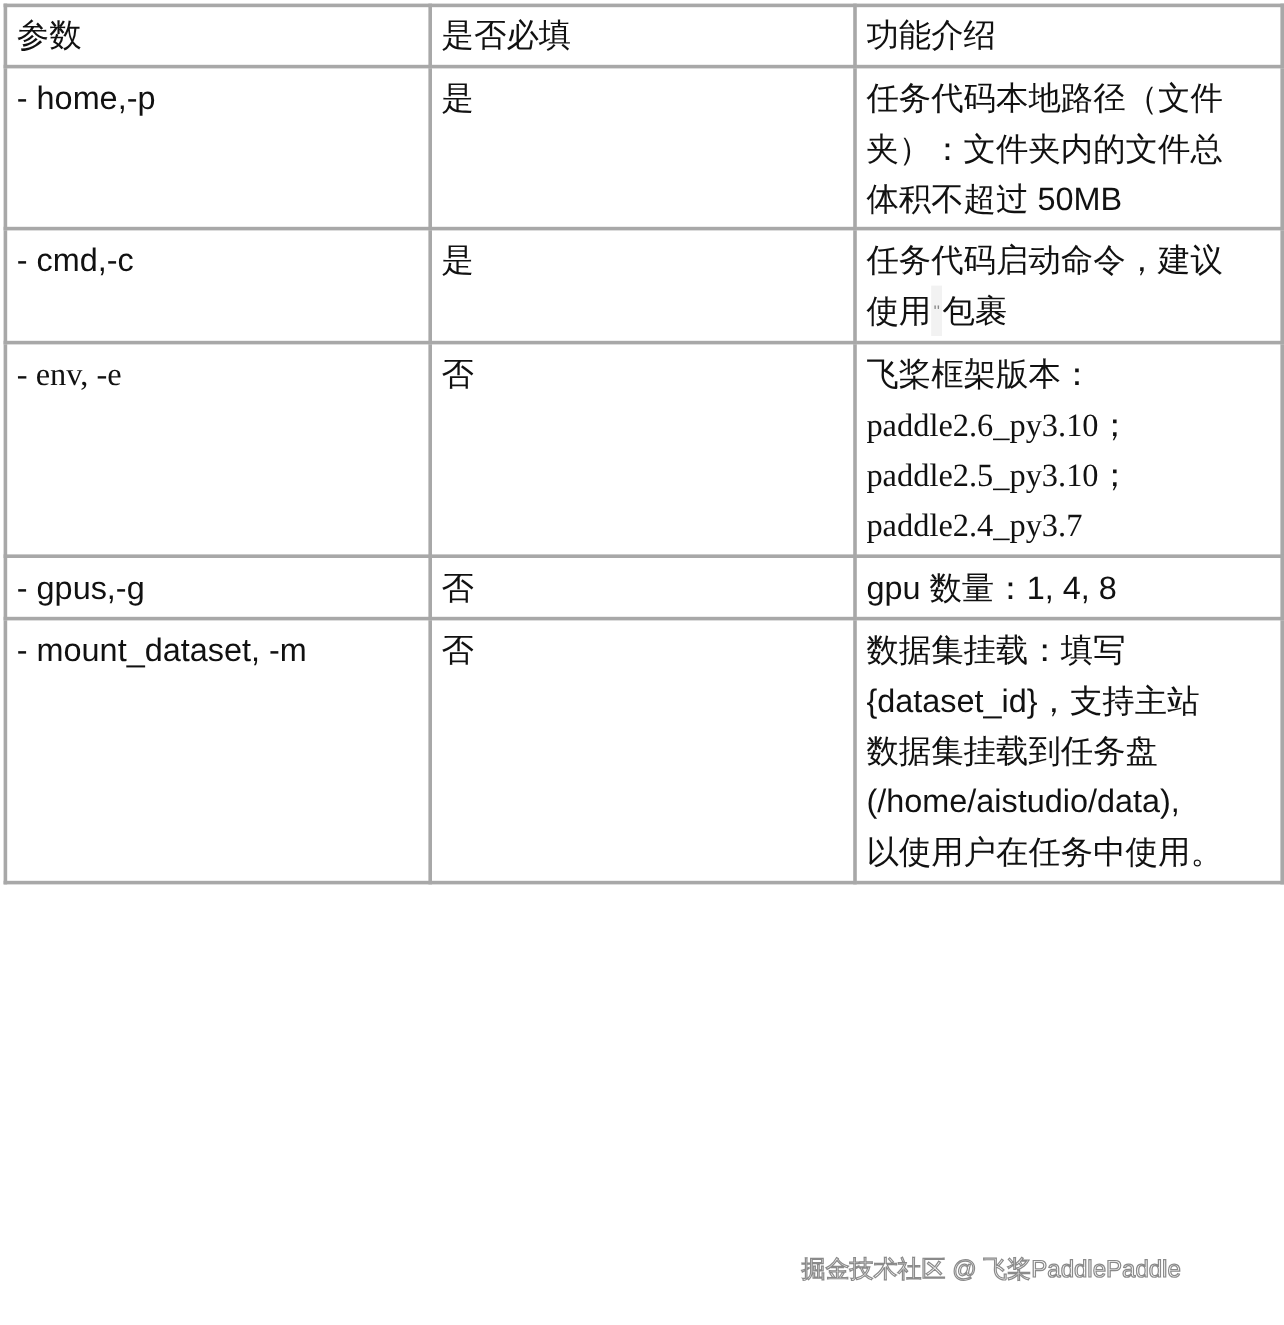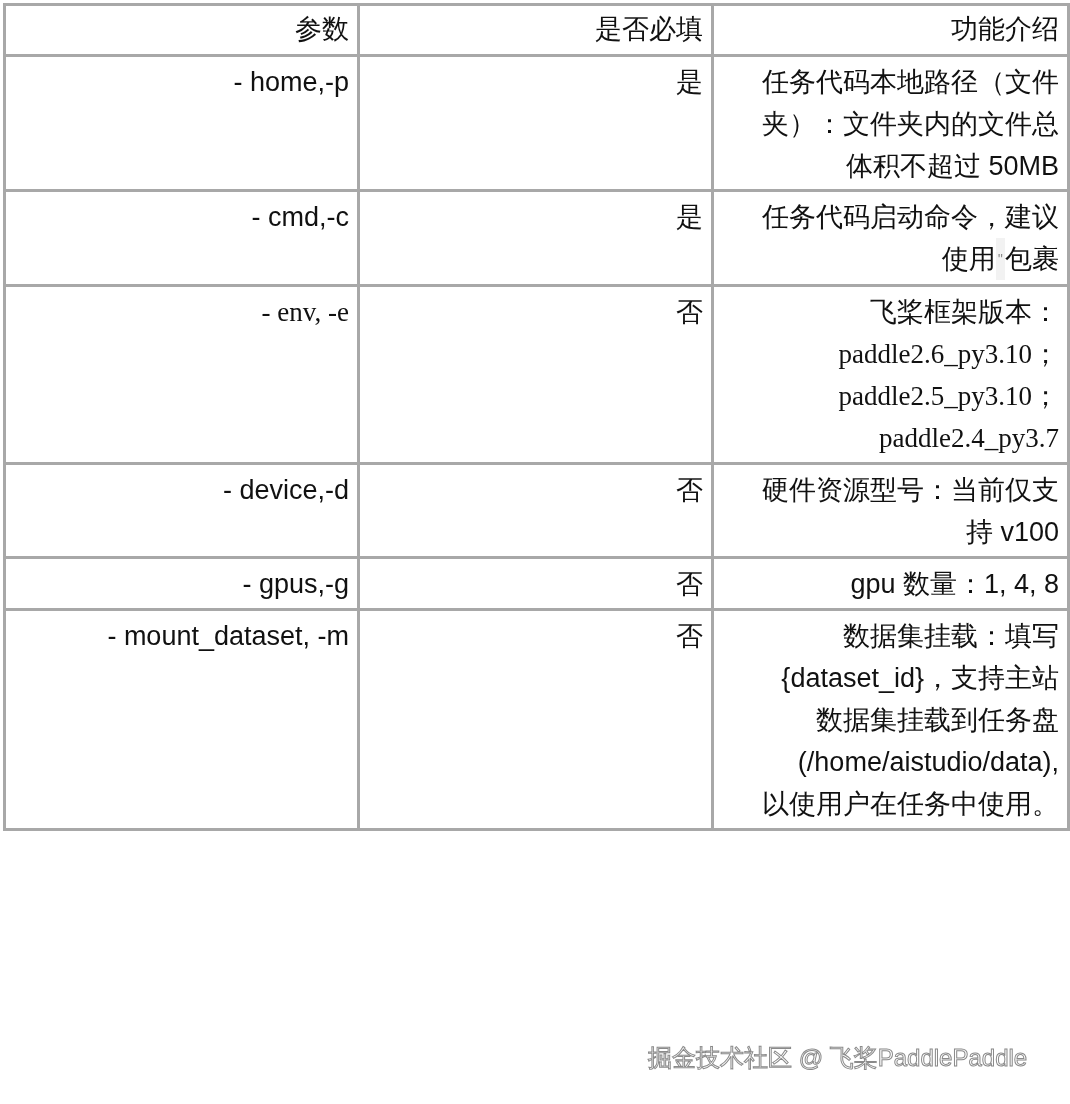--- a/index.html
+++ b/index.html
@@ -19,21 +19,21 @@
     position: absolute;
     left: 3px;
     top: 3px;
     width: 1064px;
     border-collapse: collapse;
     table-layout: fixed;
   }
   table.params th,
   table.params td {
     border: 3px solid #a8a8a8;
-    text-align: right;
+    text-align: left;
     vertical-align: top;
     font-size: 27px;
     line-height: 42px;
     font-weight: normal;
     padding: 4px 8px 0 8px;
     box-sizing: border-box;
     word-break: break-all;
   }
   table.params th {
     height: 51px;
@@ -58,23 +58,23 @@
     background: #f2f2f2;
     color: #888;
     font-size: 14px;
     line-height: 42px;
     padding: 0 2px;
     vertical-align: top;
   }
 
   .watermark {
     position: absolute;
-    left: 648px;
+    left: 668px;
     top: 1043px;
-    font-size: 24px;
+    font-size: 20px;
     line-height: 30px;
     color: rgba(255,255,255,0.85);
     -webkit-text-stroke: 1px #8a8a8a;
     white-space: nowrap;
     pointer-events: none;
   }
 </style>
 </head>
 <body>
 
@@ -112,28 +112,20 @@
     <tr class="r4">
       <td>- env, -e</td>
       <td>否</td>
       <td>
         <span class="desc-line">飞桨框架版本：</span>
         <span class="desc-line">paddle2.6_py3.10；</span>
         <span class="desc-line">paddle2.5_py3.10；</span>
         <span class="desc-line">paddle2.4_py3.7</span>
       </td>
     </tr>
-    <tr class="r5">
-      <td>- device,-d</td>
-      <td>否</td>
-      <td>
-        <span class="desc-line">硬件资源型号：当前仅支</span>
-        <span class="desc-line">持 v100</span>
-      </td>
-    </tr>
     <tr class="r6">
       <td>- gpus,-g</td>
       <td>否</td>
       <td>
         <span class="desc-line">gpu 数量：1, 4, 8</span>
       </td>
     </tr>
     <tr class="r8">
       <td>- mount_dataset, -m</td>
       <td>否</td>

